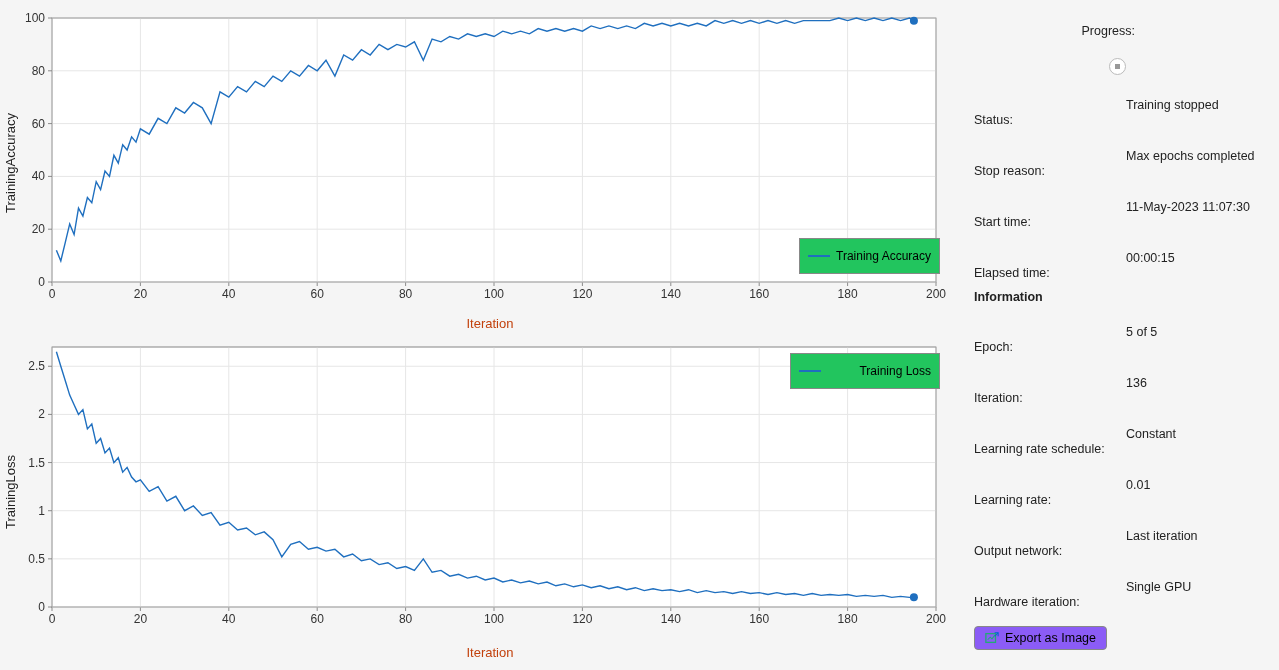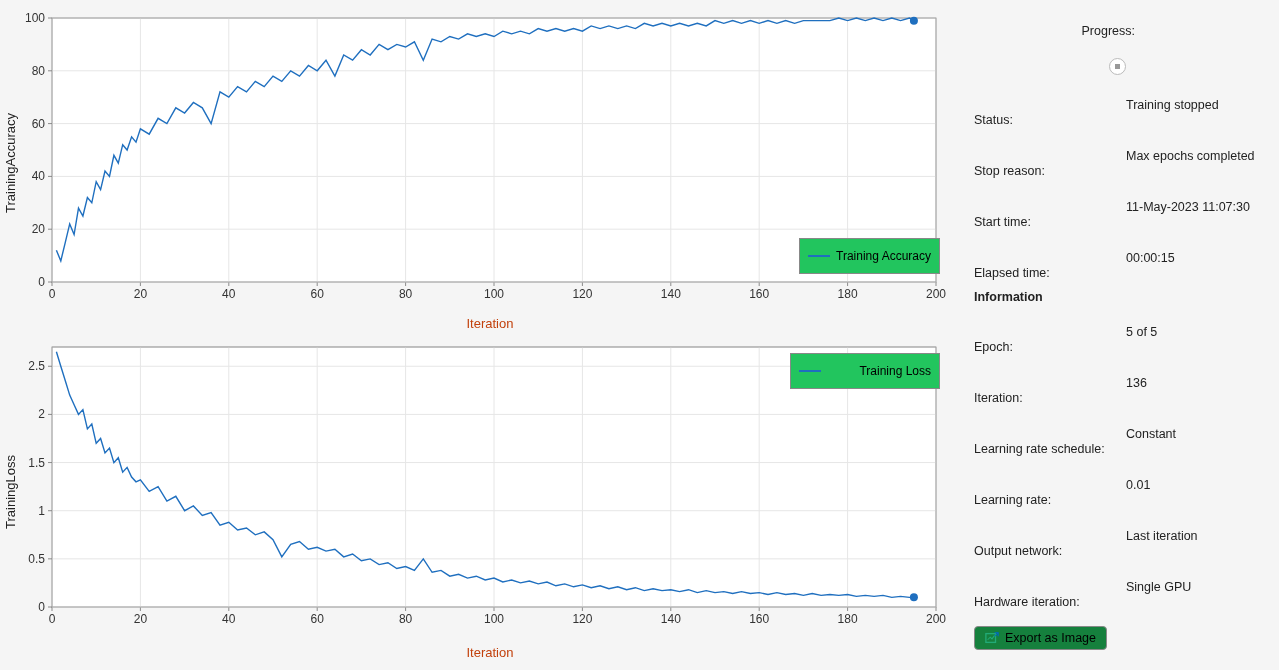--- a/index.html
+++ b/index.html
@@ -95,21 +95,21 @@
     display: flex; align-items: center; justify-content: center;
     cursor: pointer;
   }
   .stop-btn .sq { width: 5px; height: 5px; background: #999; }
   .export-btn {
     display: inline-flex;
     align-items: center;
     gap: 6px;
     border: 1px solid #888;
     border-radius: 4px;
-    background: #15803d;
+    background: #8b5cf6;
     padding: 4px 10px;
     margin-top: 10px;
     cursor: pointer;
     font-size: 12.5px;
   }
   .export-btn svg { width: 14px; height: 14px; }
 </style>
 </head>
 <body>
 

